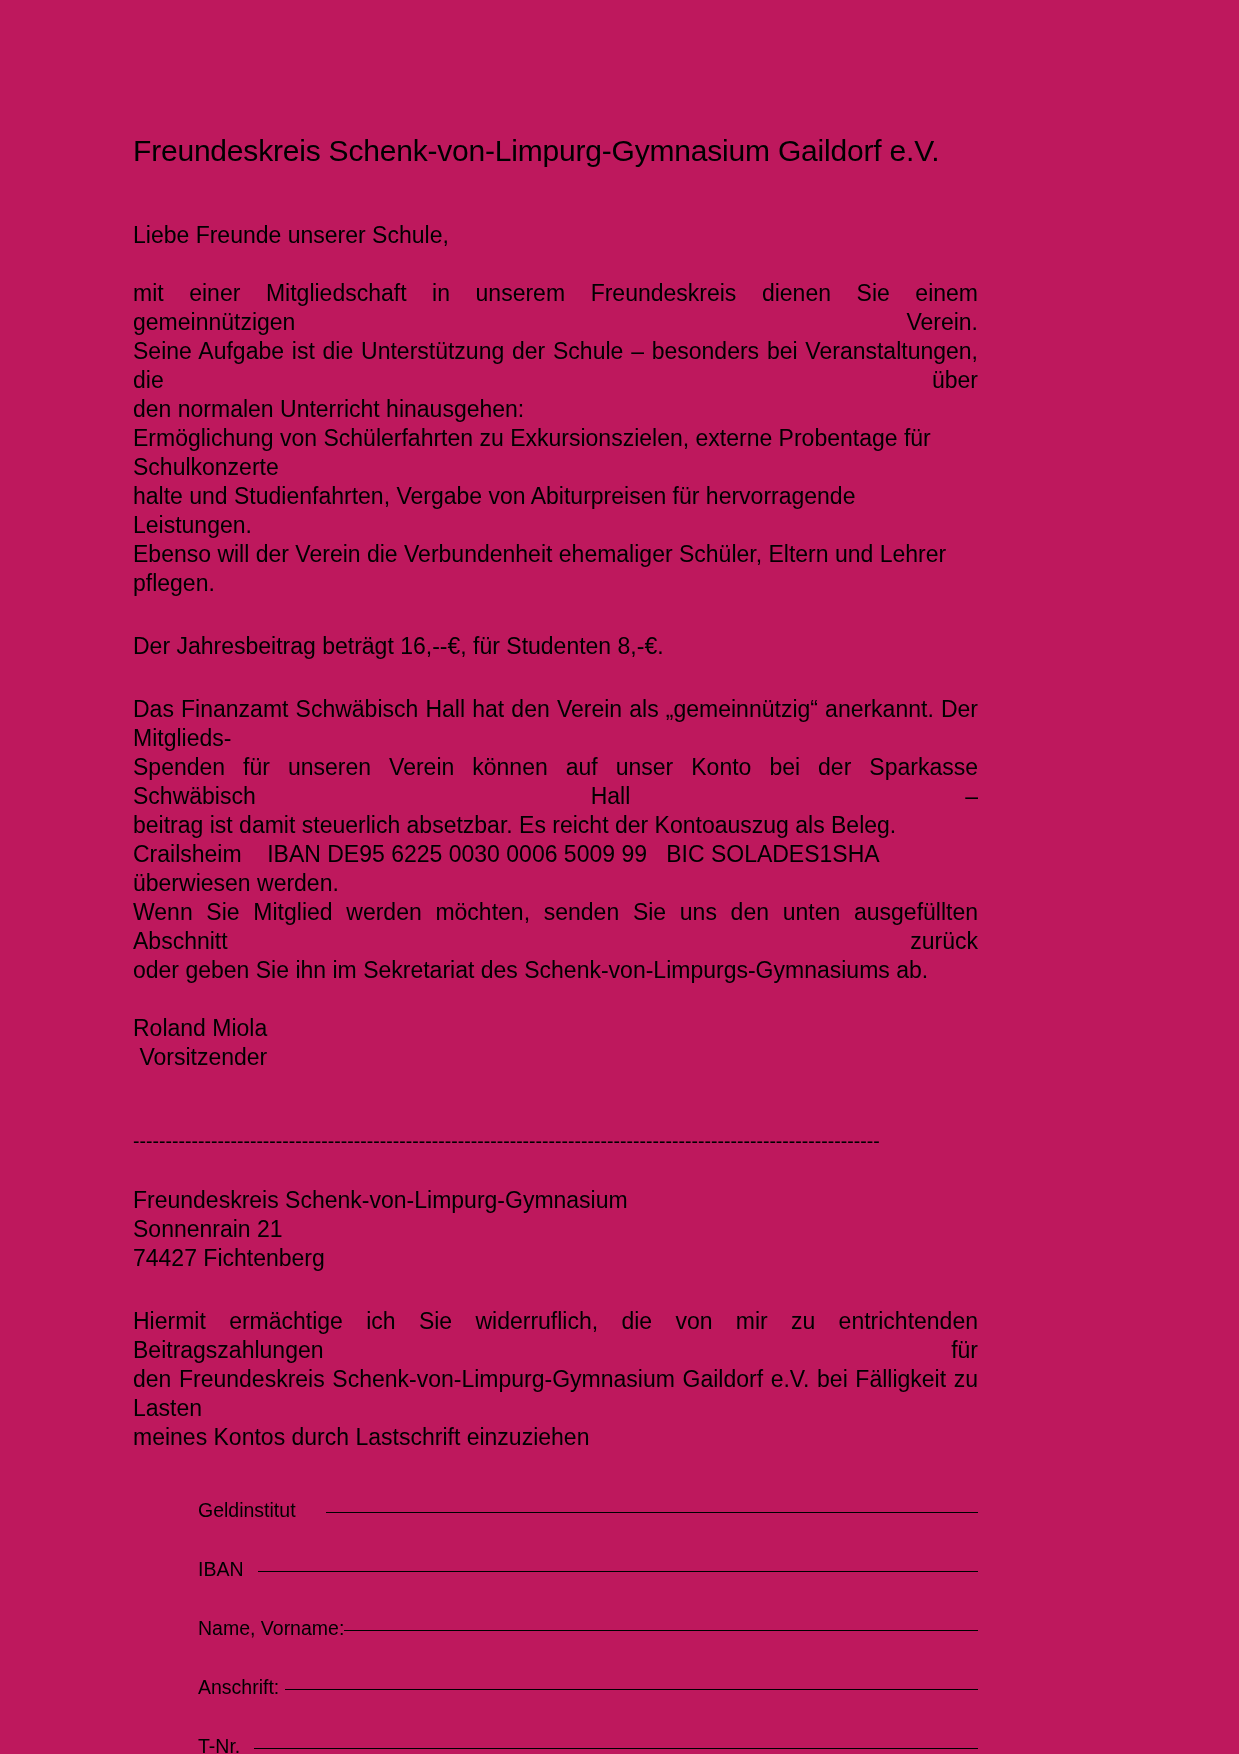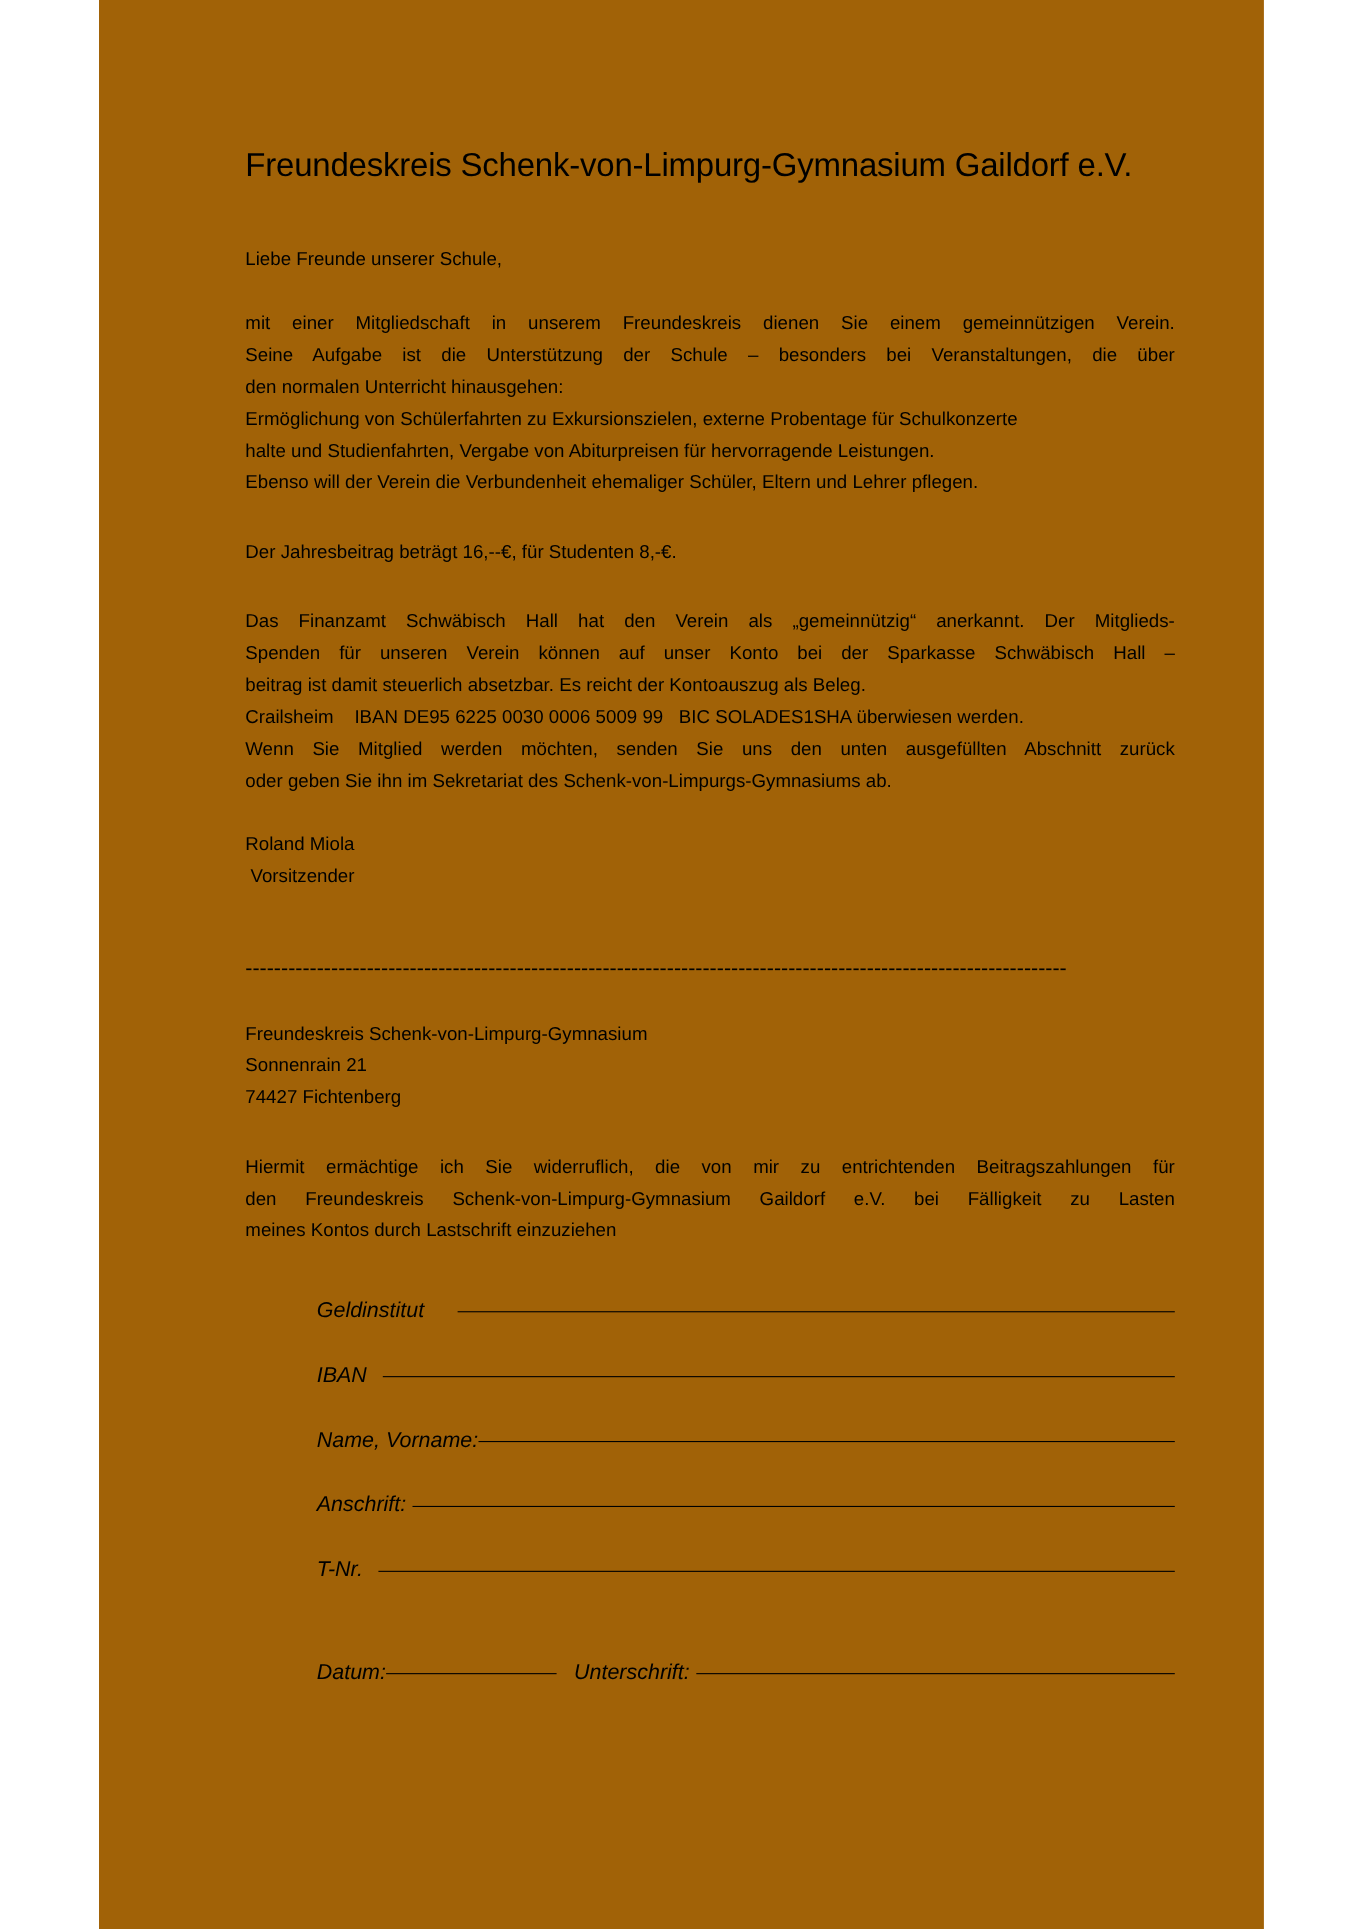--- a/index.html
+++ b/index.html
@@ -7,24 +7,24 @@
     margin: 0;
     padding: 0;
     background: #ffffff;
   }
   body {
     font-family: "Liberation Sans", "DejaVu Sans", sans-serif;
     color: #000000;
   }
   .page {
     position: relative;
-    width: 1059px;
+    width: 1239px;
     height: 1754px;
     margin: 0 auto;
-    background: #a16207;
+    background: #be185d;
     box-sizing: border-box;
     overflow: hidden;
   }
   .content {
     position: absolute;
     left: 133px;
     top: 0;
     width: 845px;
   }
 
@@ -34,21 +34,21 @@
     font-weight: 400;
     letter-spacing: -0.2px;
     line-height: 1.2;
     margin: 0;
     padding-top: 133px;
     white-space: nowrap;
   }
 
   
   .block {
-    font-size: 17px;
+    font-size: 23px;
     line-height: 29px;
     margin: 0;
   }
   .block .ln {
     display: block;
     white-space: pre-wrap;
   }
   .block .ln.jst {
     text-align: justify;
     text-align-last: justify;
@@ -76,21 +76,20 @@
     margin-left: 65px;
     width: 780px;
   }
   .form-row {
     display: flex;
     align-items: baseline;
     font-size: 19.5px;
     line-height: 29px;
     margin-bottom: 30px;
     white-space: nowrap;
-    font-style: italic;
   }
   .form-label { flex: 0 0 auto; }
   .form-rule {
     flex: 1 1 auto;
     border-bottom: 1.4px solid #000;
     height: 0;
     position: relative;
     top: -4px;
   }
   .rule-pad-0  { margin-left: 0px; }

